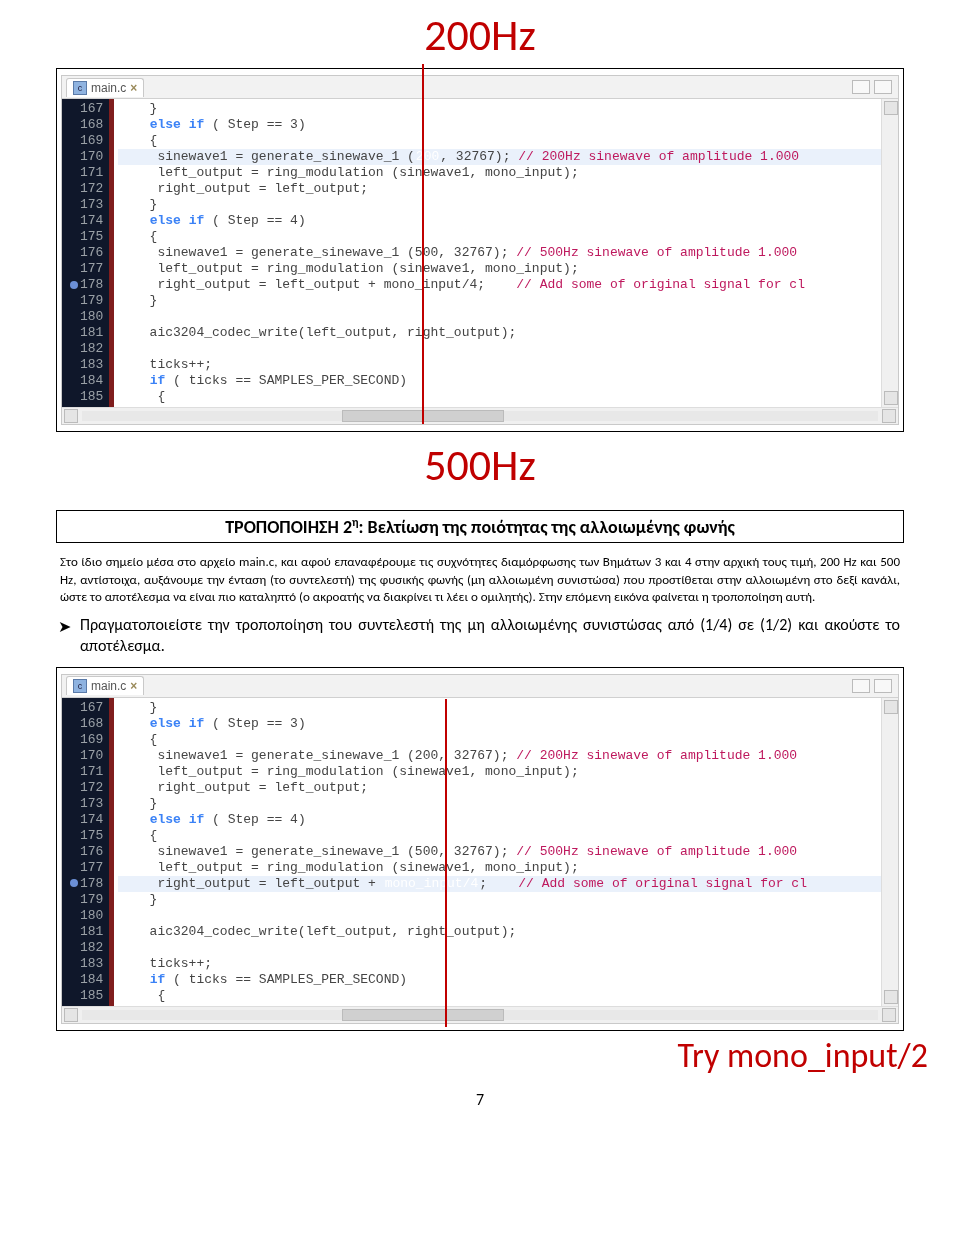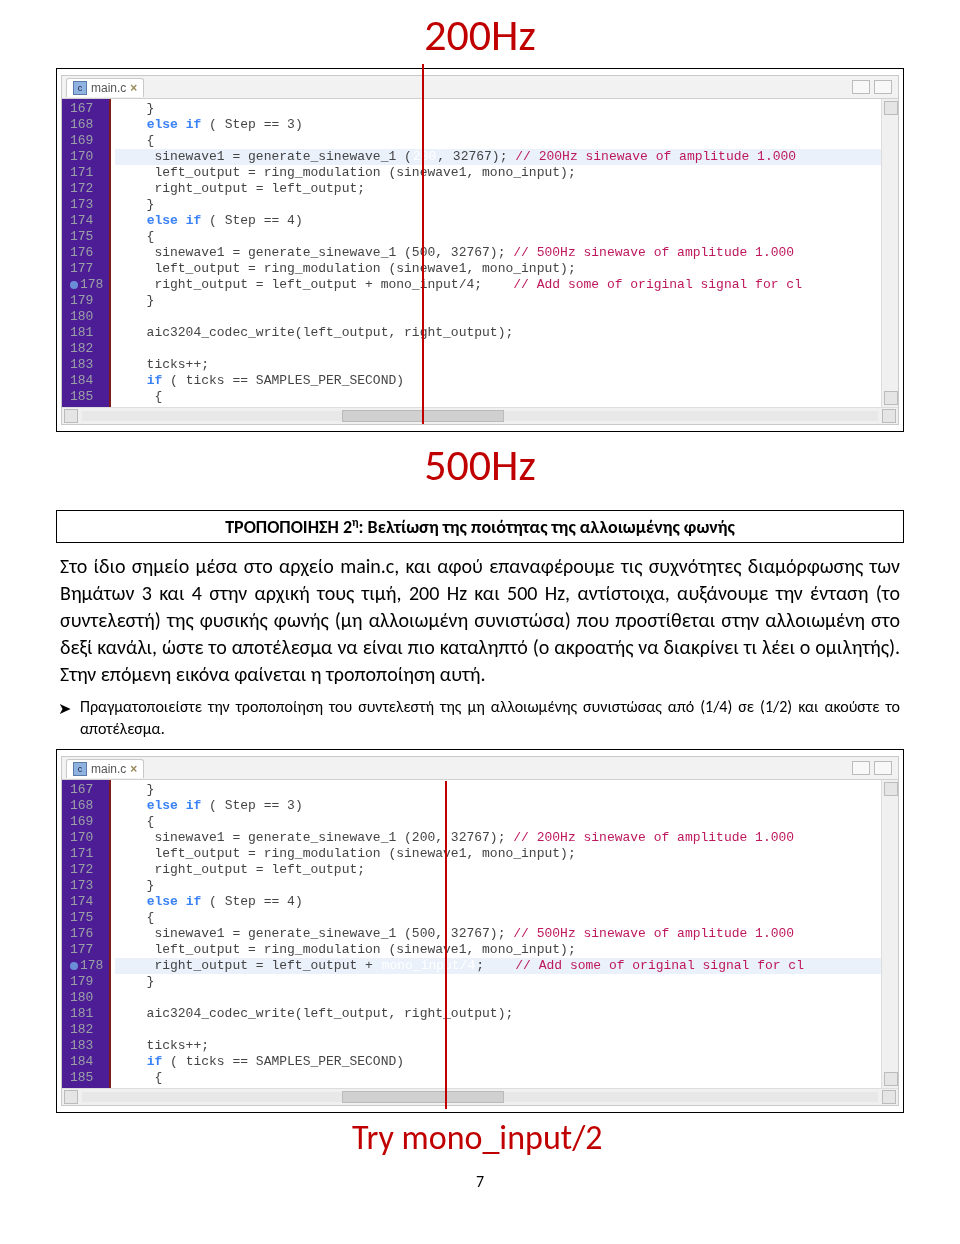--- a/index.html
+++ b/index.html
@@ -16,21 +16,21 @@
   
   .annot {
     color: #c00000;
     font-size: 44px;
     font-weight: 400;
     text-align: center;
     font-family: "Calibri", Arial, sans-serif;
   }
   .annot.top { margin: 8px 0 0 0; }
   .annot.bottom { margin: 6px 0 12px 0; }
-  .annot.try { font-size: 34px; text-align: left; margin: 4px 0 0 0; padding-left: 320px; }
+  .annot.try { font-size: 34px; text-align: right; margin: 4px 0 0 0; padding-left: 320px; }
   
   .editor-frame {
     border: 1px solid #000;
     padding: 6px 4px;
     margin: 6px 24px 0 24px;
     background: #fff;
   }
   .editor {
     border: 1px solid #c9c9c9;
     font-family: "Consolas", "Courier New", monospace;
@@ -69,24 +69,25 @@
     text-align: center;
     color: #224;
   }
   .editor .tab .close { color: #9a8a5a; font-weight: bold; }
   .editor .winbtns { display: flex; gap: 4px; }
   .editor .winbtns span { width: 16px; height: 12px; border: 1px solid #bbb; background: #f8f8f8; display:inline-block; position:relative; }
   .codearea {
     display: flex;
   }
   .gutter {
-    background: #4c1d95;
+    background: #0f172a;
     color: #9aa0a6;
+    text-align: right;
     padding: 2px 6px 2px 8px;
-    border-right: 2px solid #7f1d1d;
+    border-right: 5px solid #7f1d1d;
     user-select: none;
   }
   .gutter .ln { height: 16px; line-height:16px; }
   .gutter .bp { display:inline-block; width:8px; height:8px; border-radius:50%; background:#6b8fd6; margin-right:2px; vertical-align:middle;}
   .code {
     flex: 1;
     padding: 2px 0 2px 4px;
     overflow: hidden;
     white-space: pre;
   }
@@ -117,21 +118,21 @@
     border: 1px solid #000;
     margin: 18px 24px 10px 24px;
     padding: 4px 24px;
     text-align: center;
     font-weight: bold;
     font-size: 18px;
   }
   .section-box sup { font-size: 12px; }
   .body-text {
     margin: 0 28px;
-    font-size: 20px;
+    font-size: 13px;
     line-height: 1.35;
     text-align: justify;
   }
   .body-text p { margin: 6px 0; }
   .bullet {
     margin: 8px 28px 10px 48px;
     font-size: 16px;
     line-height: 1.35;
     text-align: justify;
     position: relative;

